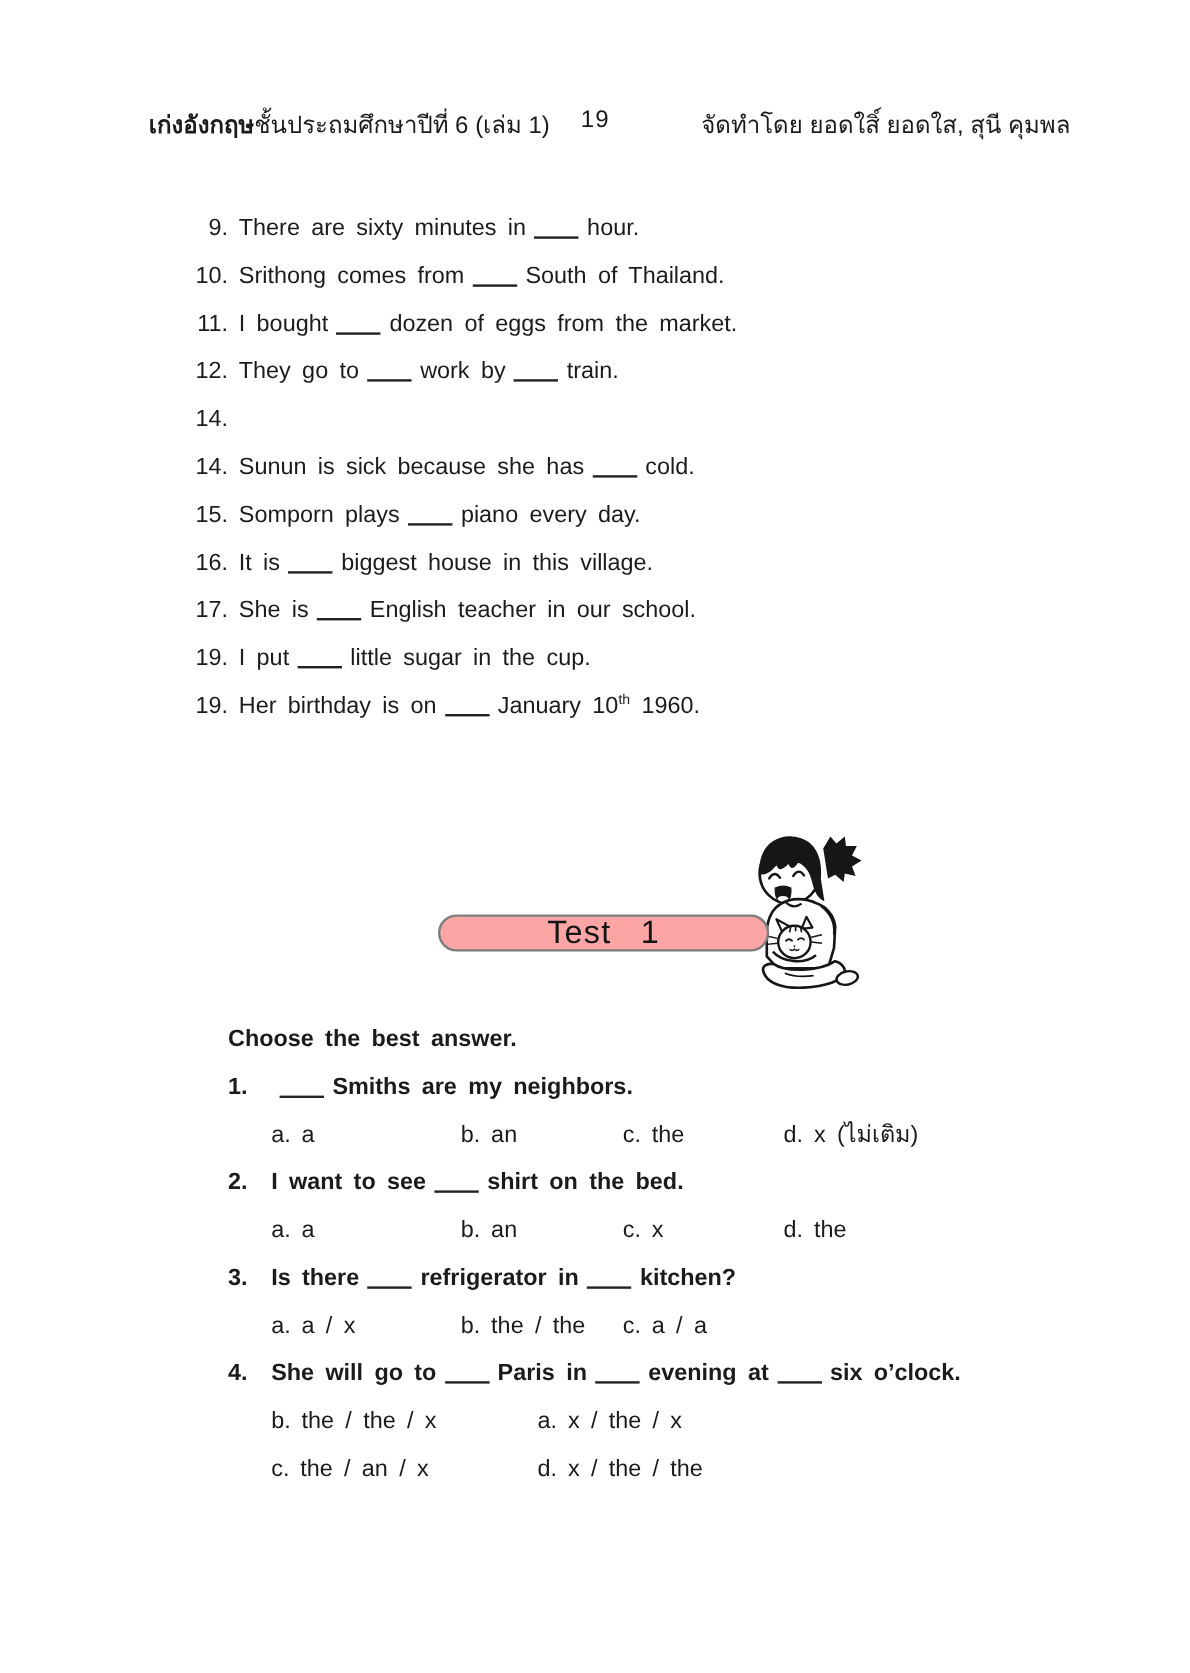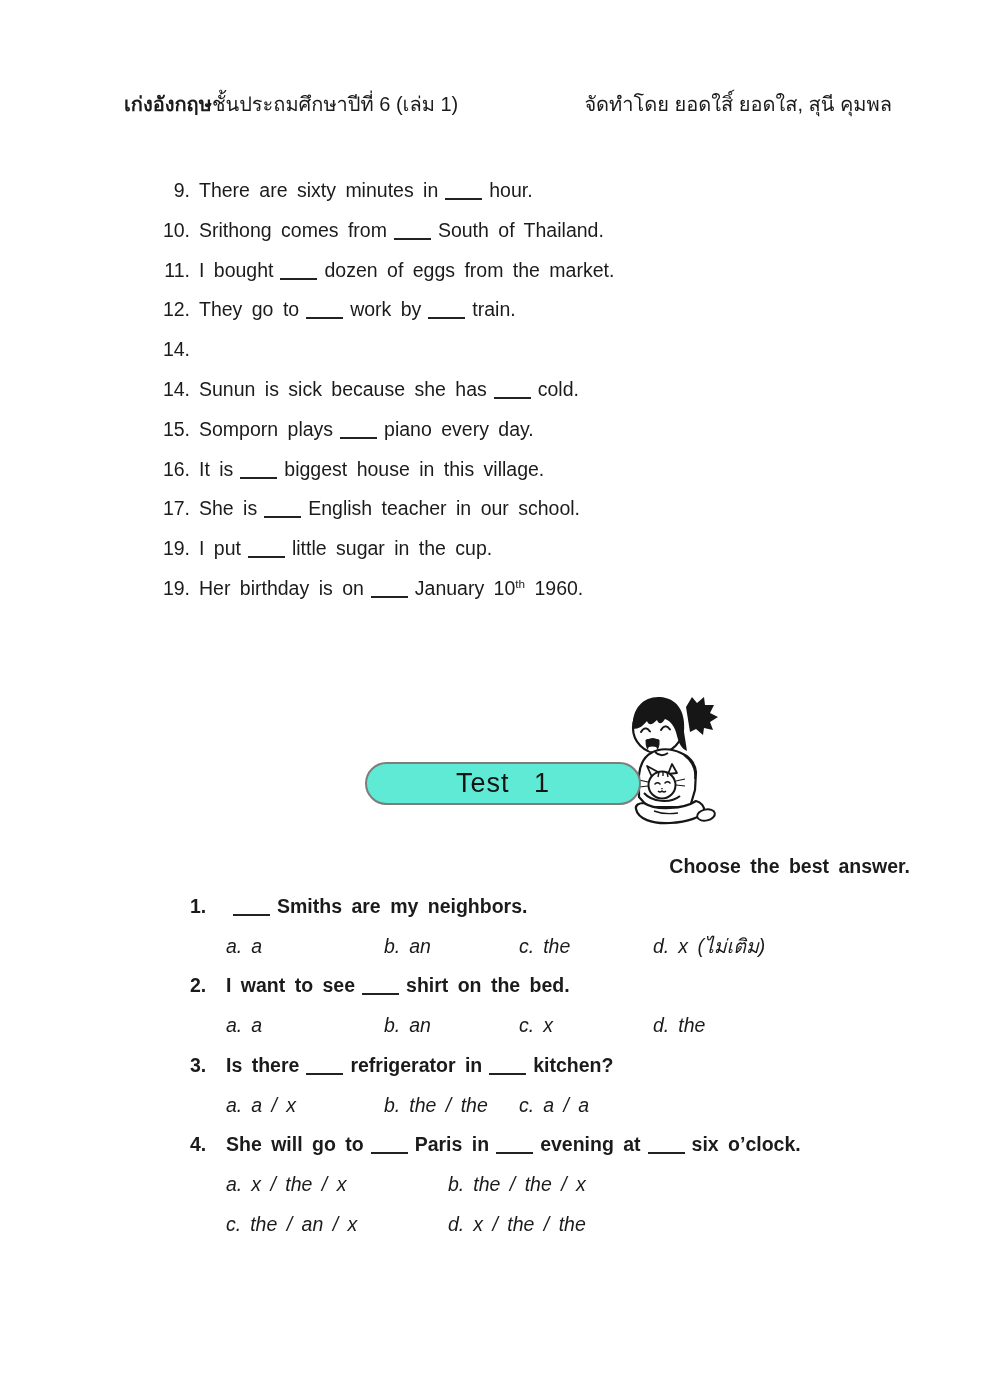--- a/index.html
+++ b/index.html
@@ -17,44 +17,45 @@
 
   
   .items{position:absolute;top:171px;left:140px;width:780px;font-size:19.5px;word-spacing:4px;}
   .item-row{display:flex;height:39.8px;line-height:39.8px;white-space:nowrap;}
   .item-num{width:50px;text-align:right;margin-right:9px;flex:0 0 auto;}
   .blank{display:inline-block;width:37px;height:14px;border-bottom:2px solid #222;
          vertical-align:-3px;margin:0 7px;}
   sup{font-size:60%;vertical-align:super;line-height:0;}
 
   
-  .banner{position:absolute;left:365px;top:762px;width:276px;height:43px;
-    background:#5eead4;border:2px solid #7d7d7d;border-radius:23px;
+  .banner{position:absolute;left:365px;top:762px;width:276px;height:31px;
+    background:#fca5a5;border:2px solid #7d7d7d;border-radius:23px;
     display:flex;align-items:center;justify-content:center;z-index:2;
     font-size:27px;color:#141414;word-spacing:16px;letter-spacing:1px;box-sizing:border-box;}
   .illustration{position:absolute;left:618px;top:686px;width:102px;height:144px;z-index:1;}
 
   
   .quiz{position:absolute;top:847px;left:190px;width:720px;font-size:19.5px;word-spacing:4px;}
-  .q-instruction{font-weight:700;height:39.75px;line-height:39.75px;text-align:right;}
+  .q-instruction{font-weight:700;height:39.75px;line-height:39.75px;}
   .q-row{display:flex;height:39.75px;line-height:39.75px;font-weight:700;white-space:nowrap;}
   .q-num{width:36px;flex:0 0 auto;}
   .opt-row{display:grid;padding-left:36px;height:39.75px;line-height:39.75px;font-weight:400;}
   .opt-row.four{grid-template-columns:158px 135px 134px 1fr;}
   .opt-row.two{grid-template-columns:222px 1fr;}
-  .opt{white-space:nowrap;font-style:italic;}
+  .opt{white-space:nowrap;}
   .opt-letter{display:inline-block;margin-right:9px;}
 </style>
 </head>
 <body>
 
 <div class="page">
 
   <div class="header">
     <div class="h-left"><b>เก่งอังกฤษ</b><span>ชั้นประถมศึกษาปีที่ 6 (เล่ม 1)</span></div>
+    <div class="h-center">19</div>
     <div class="h-right">จัดทำโดย ยอดใสิ์ ยอดใส, สุนี คุมพล</div>
   </div>
 
   <div class="items" id="items">
       <div class="item-row">
         <span class="item-num">9.</span>
         <span class="item-text">There are sixty minutes in<span class="blank"></span>hour.</span>
       </div>
       <div class="item-row">
         <span class="item-num">10.</span>
@@ -174,22 +175,22 @@
       <div class="opt-row four">
         <span class="opt"><span class="opt-letter">a.</span><span>a / x</span></span>
         <span class="opt"><span class="opt-letter">b.</span><span>the / the</span></span>
         <span class="opt"><span class="opt-letter">c.</span><span>a / a</span></span>
       </div>
       <div class="q-row">
         <span class="q-num">4.</span>
         <span class="q-text">She will go to<span class="blank"></span>Paris in<span class="blank"></span>evening at<span class="blank"></span>six o’clock.</span>
       </div>
       <div class="opt-row two">
+        <span class="opt"><span class="opt-letter">b.</span><span>the / the / x</span></span>
         <span class="opt"><span class="opt-letter">a.</span><span>x / the / x</span></span>
-        <span class="opt"><span class="opt-letter">b.</span><span>the / the / x</span></span>
       </div>
       <div class="opt-row two">
         <span class="opt"><span class="opt-letter">c.</span><span>the / an / x</span></span>
         <span class="opt"><span class="opt-letter">d.</span><span>x / the / the</span></span>
       </div>
     </div>
 
 </div>
 
 </body></html>

